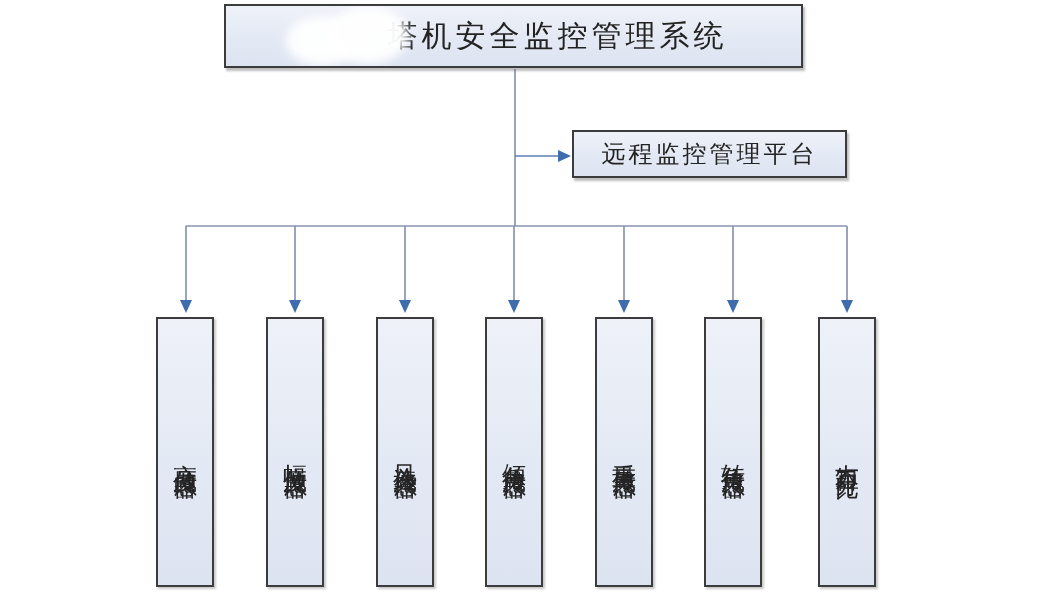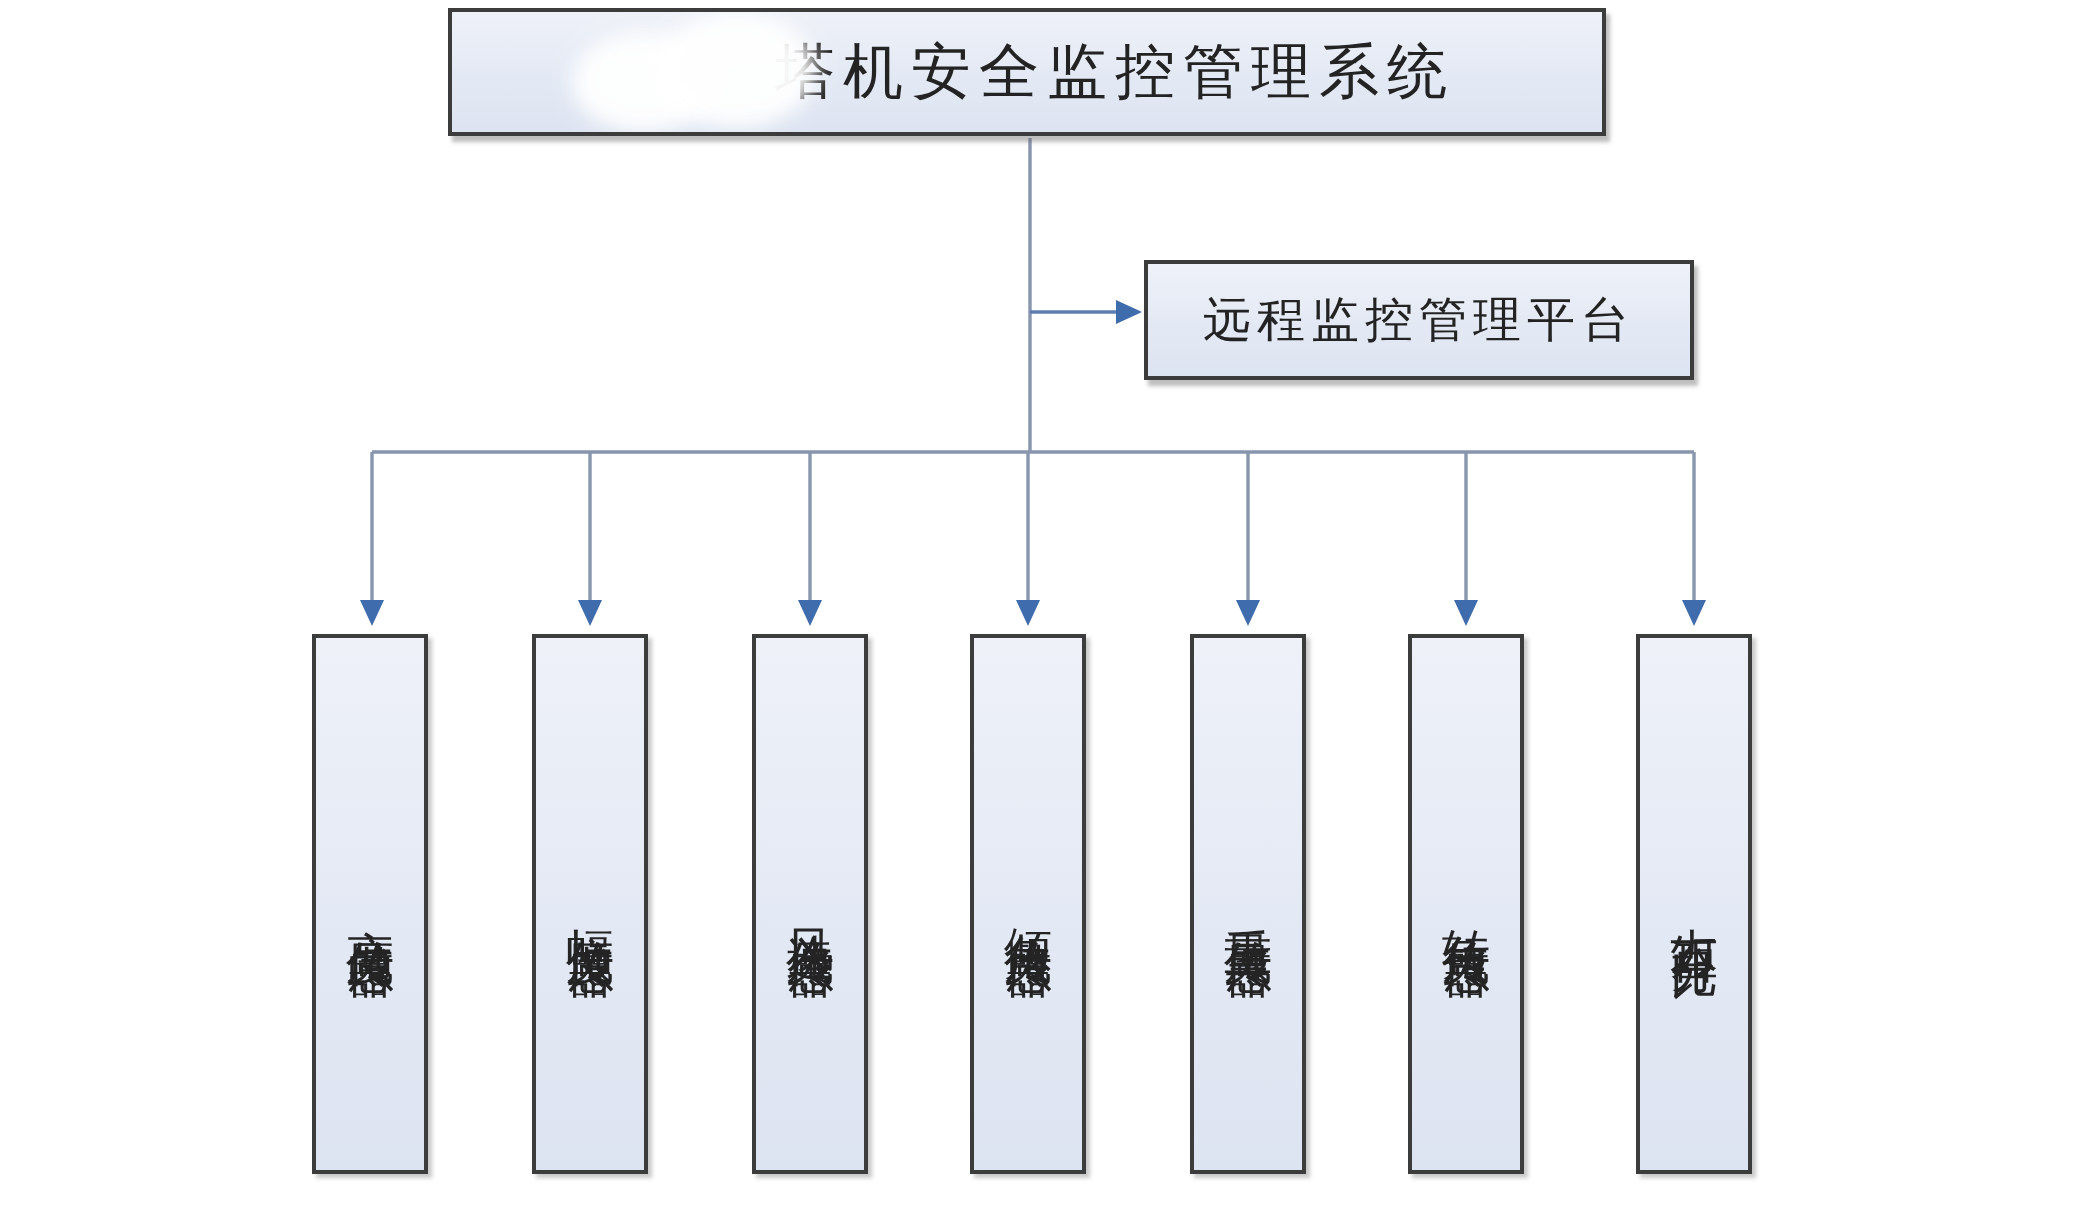--- a/index.html
+++ b/index.html
@@ -32,21 +32,21 @@
     overflow: hidden;
   }
   .title-box .label { position: relative; z-index: 2; padding-left: 88px; white-space: nowrap; }
   .blob {
     position: absolute; z-index: 3; background: #ffffff;
     border-radius: 50%; filter: blur(5px); opacity: 0.96;
   }
   .blob.b1 { left: 60px;  top: 10px; width: 72px; height: 50px; }
   .blob.b2 { left: 102px; top: 0px;  width: 80px; height: 58px; }
   .platform-box {
-    left: 572px; top: 130px; width: 275px; height: 60px;
+    left: 572px; top: 130px; width: 275px; height: 48px;
     font-size: 24px; letter-spacing: 3px; white-space: nowrap;
   }
   .sensor-box {
     top: 317px; width: 58px; height: 270px;
     box-shadow: 2px 2px 2px rgba(120,120,120,0.4);
   }
   .sensor-box .vlabel {
     writing-mode: vertical-rl;
     text-orientation: upright;
     font-size: 24px;

